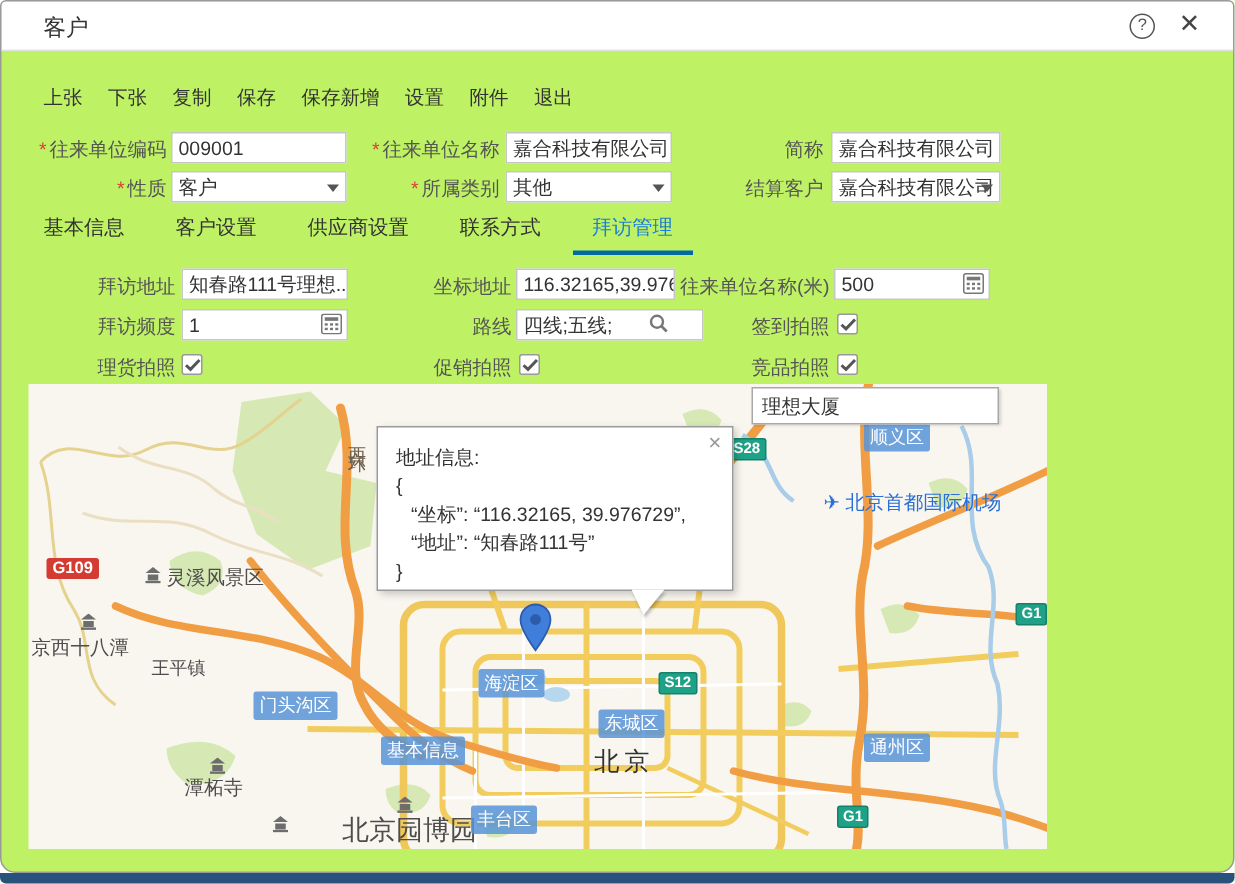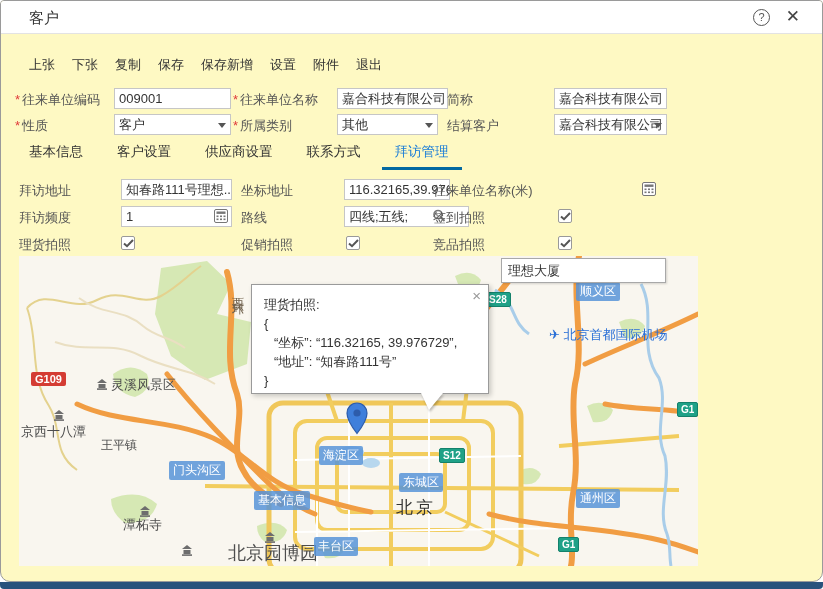--- a/index.html
+++ b/index.html
@@ -1,35 +1,35 @@
 <!DOCTYPE html>
 <html><head>
 <meta charset="utf-8">
 <style>
   * { margin:0; padding:0; box-sizing:border-box; }
   html,body { width:823px; height:589px; background:#fff; overflow:hidden;
     font-family:"Liberation Sans","DejaVu Sans",sans-serif; }
   .window { position:absolute; left:0; top:0; width:823px; height:582px;
-    background:#fef9c3; border:1px solid #9a9a9a; border-radius:4px 4px 10px 10px; overflow:hidden;padding-left:32px; }
+    background:#bef264; border:1px solid #9a9a9a; border-radius:4px 4px 10px 10px; overflow:hidden;padding-left:32px; }
   .bottom-strip { position:absolute; left:0; top:582px; width:823px; height:7px;
     background:#28527c; border-radius:0 0 4px 4px; }
 
   
   .titlebar { position:absolute; left:0; top:0; width:100%; height:33px; border-bottom:1px solid #e3e3e3; background:#fff; }
   .title { position:absolute; left:28px; top:8px; font-size:15px; color:#333; }
   .help-icon { position:absolute; right:52px; top:8px; width:17px; height:17px; border:1.5px solid #555;
     border-radius:50%; color:#555; font-size:11px; line-height:14px; text-align:center; cursor:pointer; }
   .close-icon { position:absolute; right:22px; top:5px; font-size:17px; color:#444; cursor:pointer; }
 
   
   .toolbar { position:absolute; left:28px; top:55px; display:flex; gap:17px; }
   .tbtn { font-size:13px; color:#333; cursor:pointer; white-space:nowrap; }
 
   
-  .flabel { position:absolute; font-size:13px; color:#555; white-space:nowrap; }
+  .flabel { position:absolute; font-size:13px; color:#555; text-align:right; white-space:nowrap; }
   .req { color:#e03a3a; margin-right:2px; font-size:13px; }
   .finput { position:absolute; height:21px; border:1px solid #c6c6c6; background:#fff;
     font-size:13px; color:#333; padding:0 4px; line-height:19px; white-space:nowrap; overflow:hidden; }
   .fselect { position:absolute; height:21px; border:1px solid #c6c6c6; background:#fff;
     font-size:13px; color:#333; padding:0 16px 0 4px; line-height:19px; white-space:nowrap; overflow:hidden; cursor:pointer; }
   .fselect .chev { position:absolute; right:4px; top:8px; width:0; height:0;
     border-left:4px solid transparent; border-right:4px solid transparent; border-top:5px solid #555; }
   .field-icon { position:absolute; top:3px; cursor:pointer; }
 
   
@@ -99,40 +99,41 @@
   <div class="flabel" style="left:232px;top:90px;width:100px;"><span class="req">*</span><span>往来单位名称</span></div>
   <div class="finput" style="left:336px;top:87px;width:111px;">嘉合科技有限公司</div>
 
   <div class="flabel" style="left:446px;top:90px;width:102px;">简称</div>
   <div class="finput" style="left:553px;top:87px;width:113px;">嘉合科技有限公司</div>
 
   <div class="flabel" style="left:14px;top:116px;width:96px;"><span class="req">*</span><span>性质</span></div>
   <div class="fselect" style="left:113px;top:113px;width:117px;"><span>客户</span><span class="chev"></span></div>
 
   <div class="flabel" style="left:232px;top:116px;width:100px;"><span class="req">*</span><span>所属类别</span></div>
-  <div class="fselect" style="left:336px;top:113px;width:101px;"><span>其他</span><span class="chev"></span></div>
+  <div class="fselect" style="left:336px;top:113px;width:111px;"><span>其他</span><span class="chev"></span></div>
 
   <div class="flabel" style="left:446px;top:116px;width:102px;">结算客户</div>
   <div class="fselect" style="left:553px;top:113px;width:113px;"><span>嘉合科技有限公司</span><span class="chev"></span></div>
 
   <div class="tabs">
     <span class="tab">基本信息</span>
     <span class="tab">客户设置</span>
     <span class="tab">供应商设置</span>
     <span class="tab">联系方式</span>
     <span class="tab active">拜访管理</span>
   </div>
 
   <div class="flabel" style="left:18px;top:181px;width:98px;">拜访地址</div>
   <div class="finput" style="left:120px;top:178px;width:111px;">知春路111号理想...</div>
 
   <div class="flabel" style="left:240px;top:181px;width:100px;">坐标地址</div>
   <div class="finput" style="left:343px;top:178px;width:106px;">116.32165,39.976...</div>
 
   <div class="flabel" style="left:432px;top:181px;width:120px;">往来单位名称(米)</div>
+  <div class="finput" style="left:555px;top:178px;width:104px;padding-right:18px;">500</div>
   <span class="field-icon" style="left:641px;top:181px;"><svg width="14" height="14" viewBox="0 0 14 14">
         <rect x="0.5" y="0.5" width="13" height="13" rx="1.5" fill="#fff" stroke="#777"></rect>
         <rect x="2.5" y="2.5" width="9" height="2.4" fill="#777"></rect>
         <rect x="2.5" y="6.5" width="2" height="1.6" fill="#777"></rect>
         <rect x="6" y="6.5" width="2" height="1.6" fill="#777"></rect>
         <rect x="9.5" y="6.5" width="2" height="1.6" fill="#777"></rect>
         <rect x="2.5" y="9.5" width="2" height="1.6" fill="#777"></rect>
         <rect x="6" y="9.5" width="2" height="1.6" fill="#777"></rect>
         <rect x="9.5" y="9.5" width="2" height="1.6" fill="#777"></rect>
       </svg></span>
@@ -282,21 +283,21 @@
     <span class="mlabel district" style="left:557px;top:233px;">通州区</span>
     <span class="mlabel badge-green" style="left:539px;top:281px;">G1</span>
 
     <span class="pin"><svg width="22" height="33" viewBox="0 0 22 33">
           <path d="M11,1 C5.3,1 1,5.5 1,11.2 C1,18.4 11,31.5 11,31.5 C11,31.5 21,18.4 21,11.2 C21,5.5 16.7,1 11,1 Z" fill="#3f7fdb" stroke="#2d5cab" stroke-width="1.2"></path>
           <circle cx="11" cy="11" r="3.6" fill="#2d5cab"></circle>
         </svg></span>
 
     <div class="popup">
       <span class="popup-close">×</span>
-      <div class="pline">理货拍照:</div>
+      <div class="pline">地址信息:</div>
       <div class="pline">{</div>
       <div class="pline indent">“坐标”: “116.32165, 39.976729”,</div>
       <div class="pline indent">“地址”: “知春路111号”</div>
       <div class="pline">}</div>
     </div>
     <div class="popup-tail"></div>
 
     <div class="map-search">理想大厦</div>
   </div>
 

